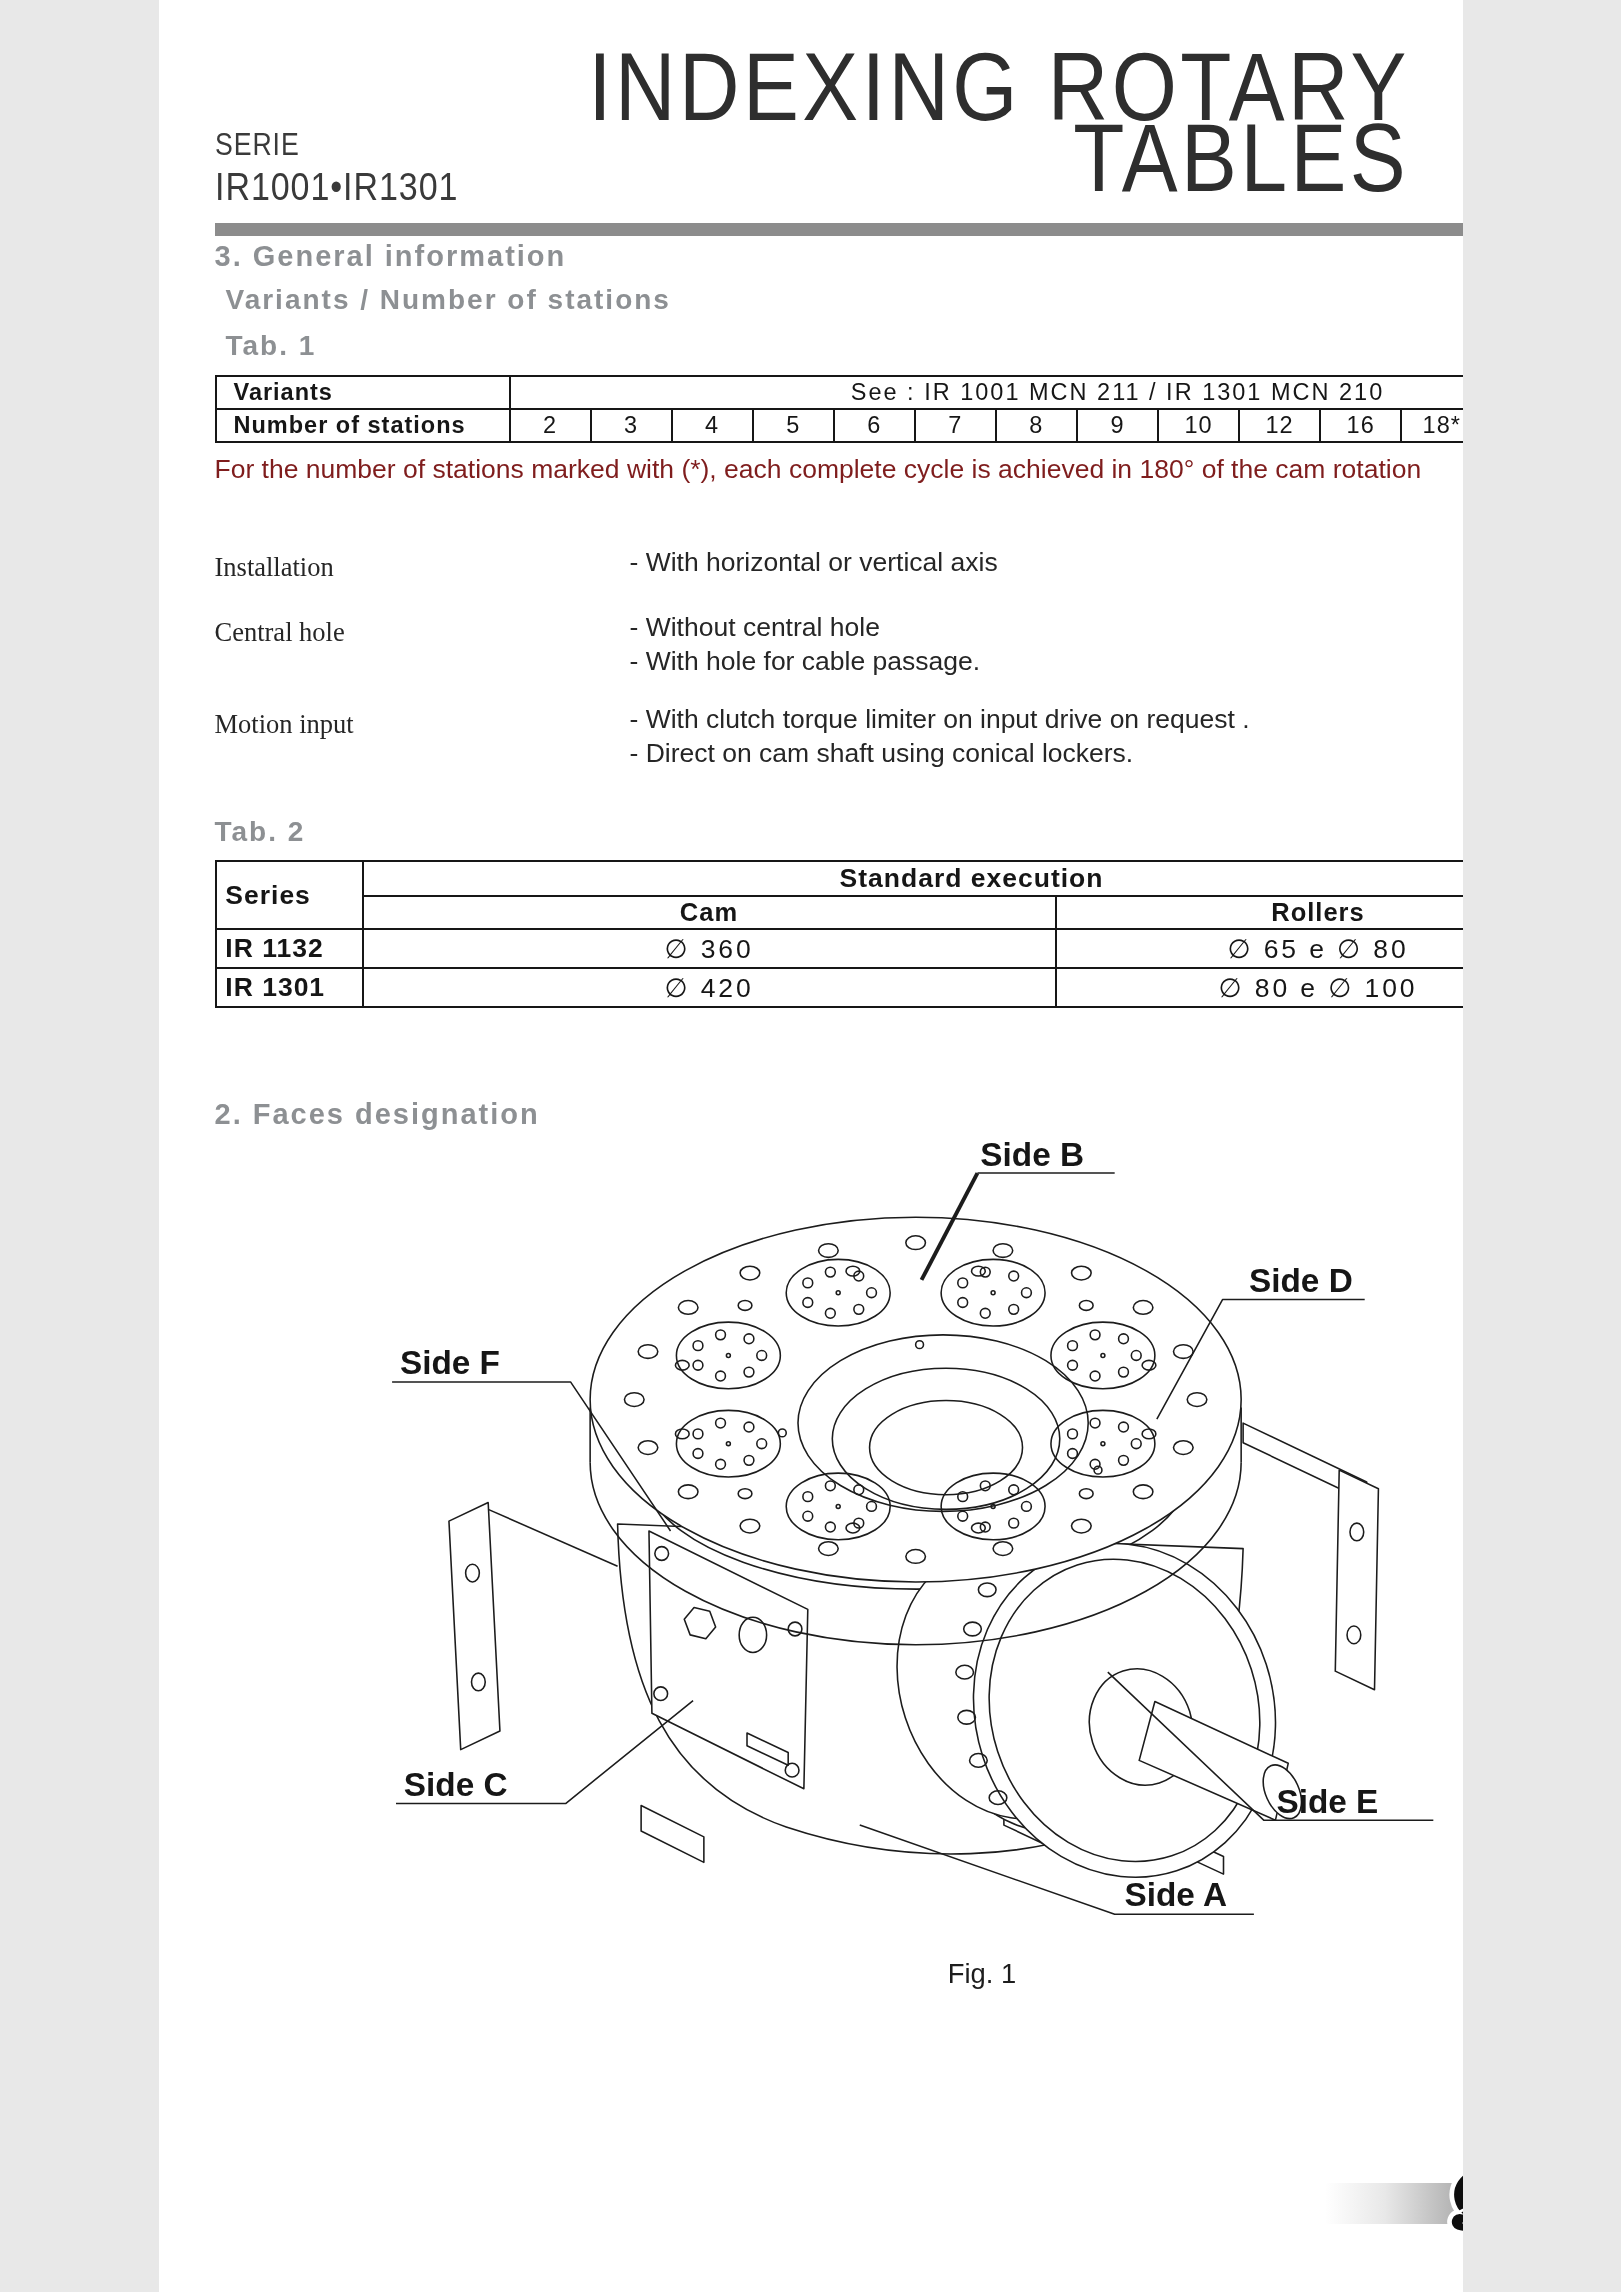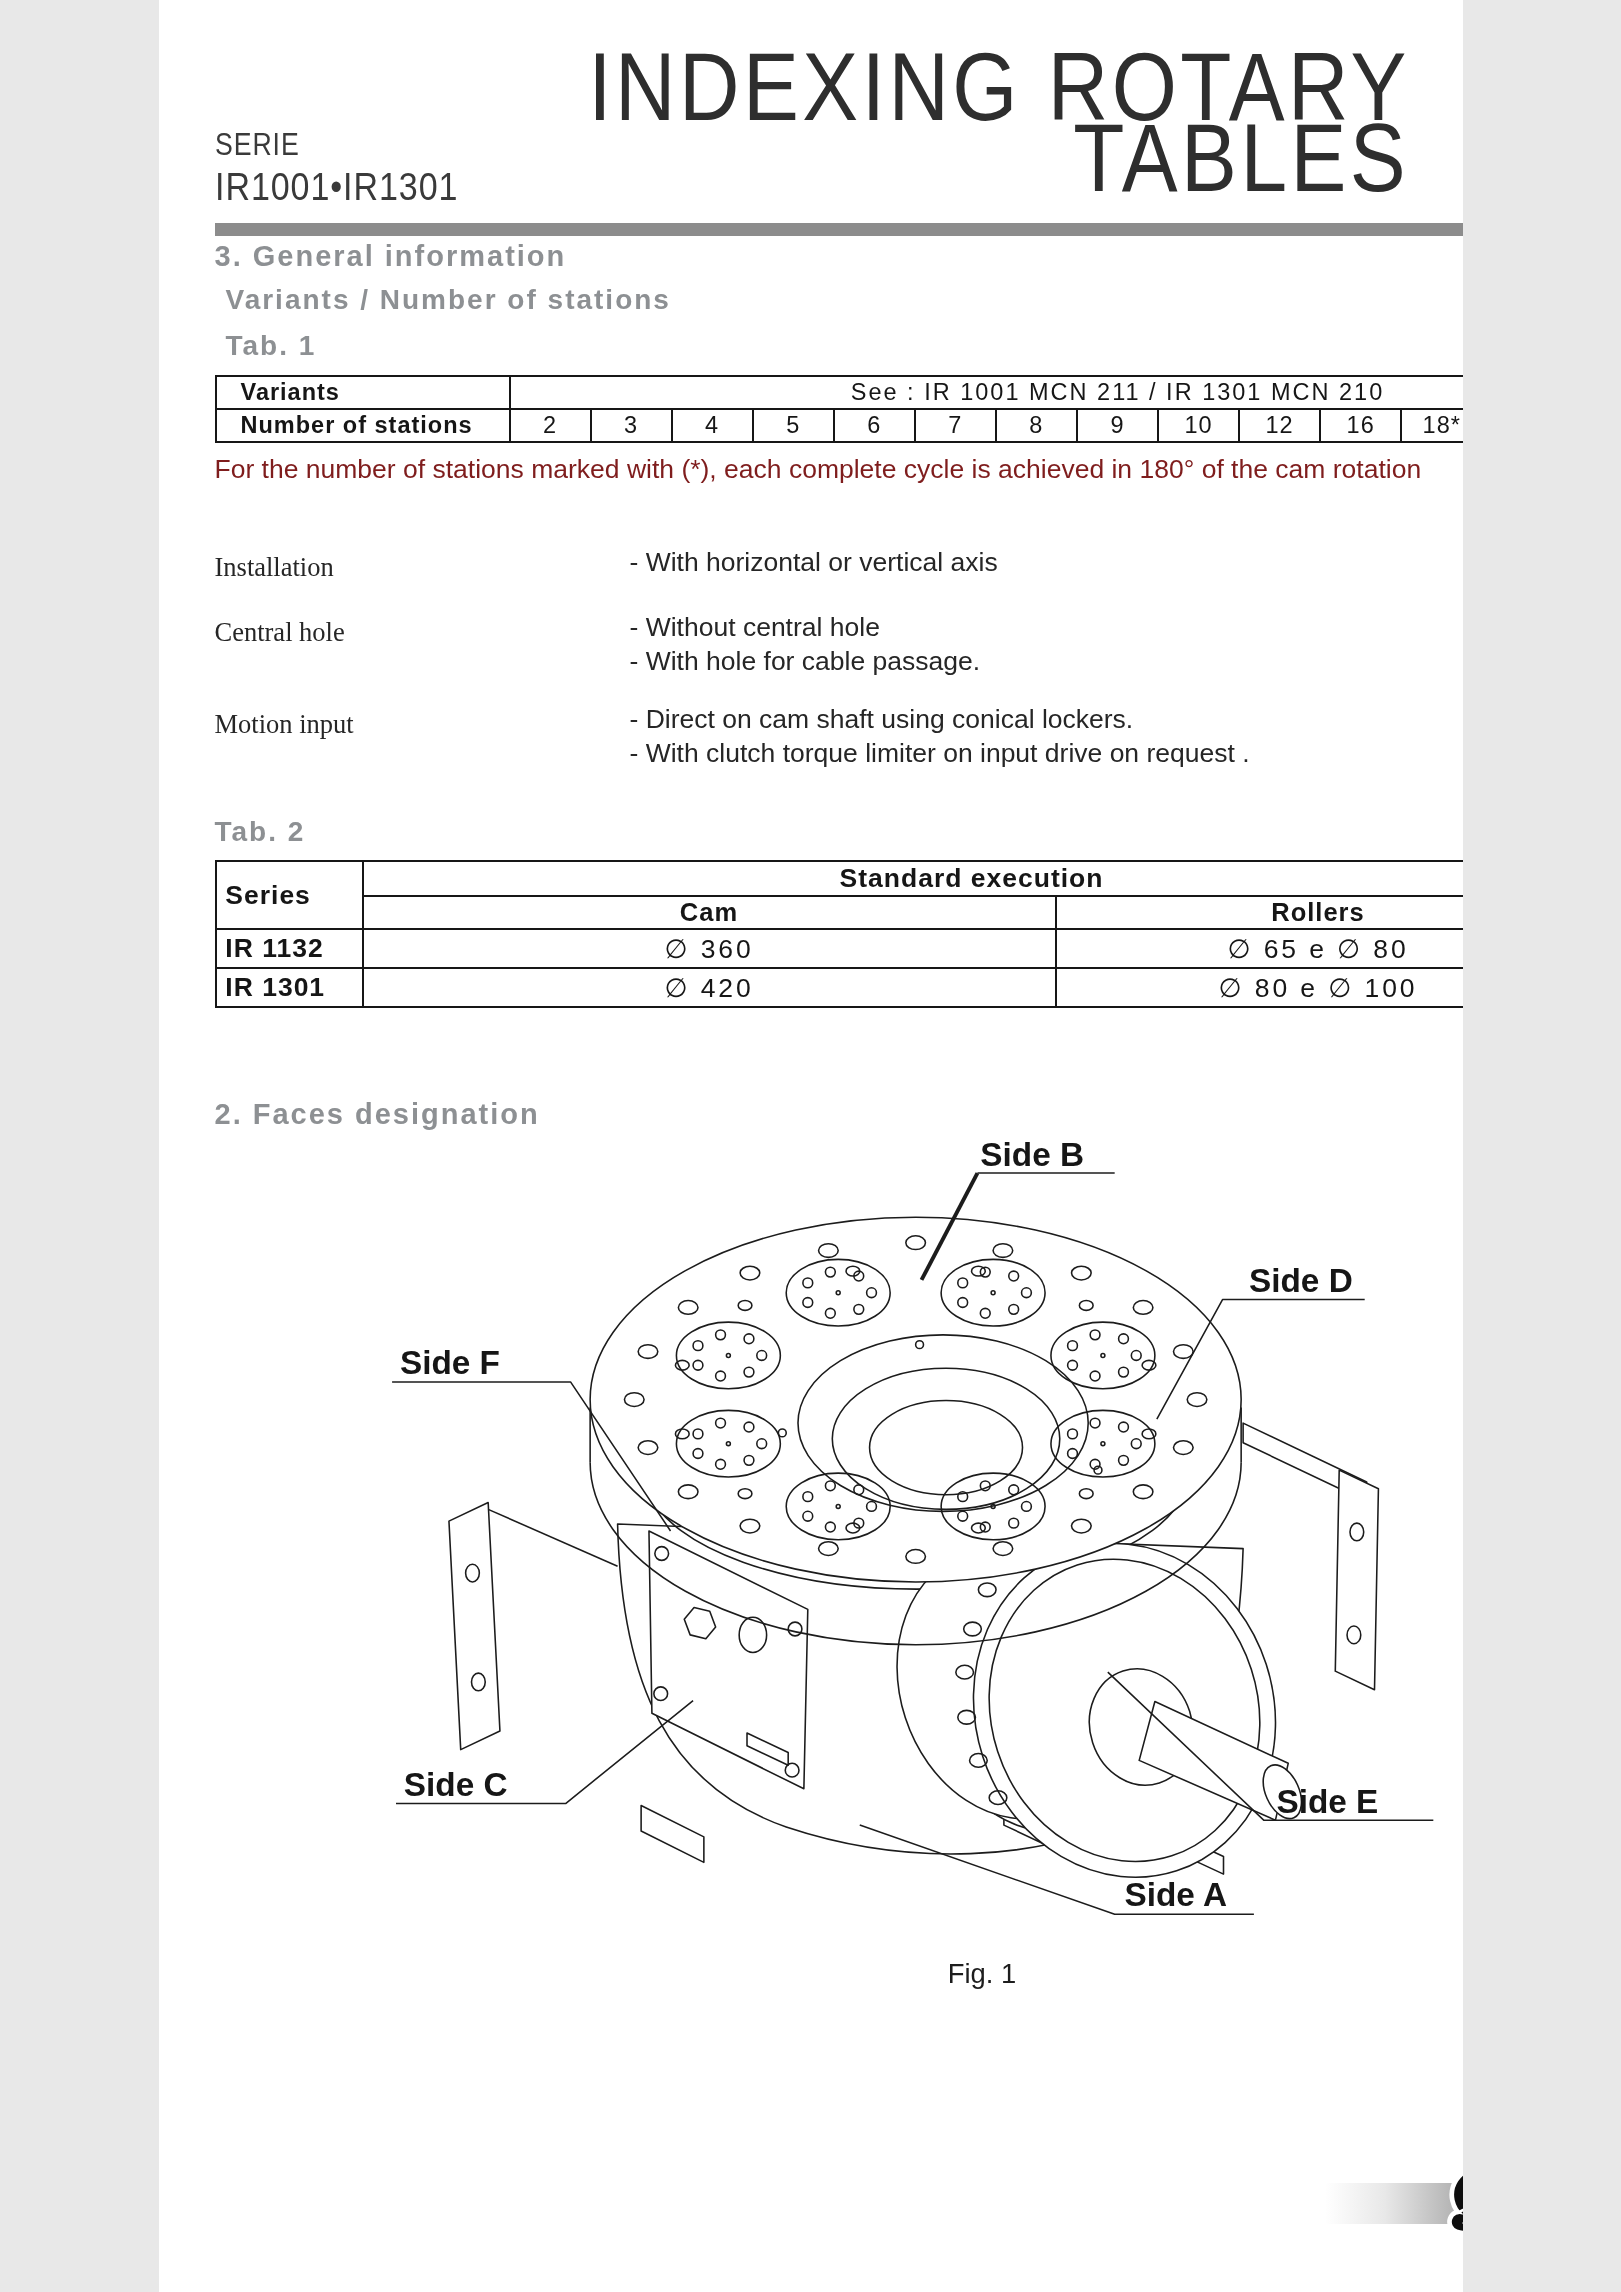--- a/index.html
+++ b/index.html
@@ -19,21 +19,21 @@
   .ghead{color:#8d9093;font-weight:bold;letter-spacing:2px;white-space:nowrap;}
   .h-sec1{left:56px;top:240px;font-size:29px;}
   .h-variants{left:67px;top:284px;font-size:28px;}
   .h-tab1{left:67px;top:330px;font-size:28px;}
   .h-tab2{left:56px;top:816px;font-size:28px;}
   .h-sec2{left:56px;top:1054px;font-size:29px;margin-top:44px;}
   
   table{border-collapse:collapse;table-layout:fixed;}
   .t1{left:56px;top:375px;width:1512px;font-size:23.5px;}
   .t1 td{border:2.5px solid #161616;height:31px;padding:0 5.9px;letter-spacing:1px;color:#161616;}
-  .t1 .lab{font-weight:bold;padding-left:24px;}
+  .t1 .lab{font-weight:bold;padding-left:17px;}
   .t1 .num{text-align:center;padding:0;}
   .t1 .see{text-align:center;letter-spacing:2px;}
   .t2{left:56px;top:860px;width:1365px;font-size:26.5px;border-radius:27px;}
   .t2 td{border:2.5px solid #161616;padding:0 5.9px;letter-spacing:1px;color:#161616;}
   .t2 .hser{font-weight:bold;padding-left:8.8px;font-size:26.5px;}
   .t2 .hexec{font-weight:bold;text-align:center;height:33px;}
   .t2 .hcol{font-weight:bold;text-align:center;height:31px;font-size:25.5px;}
   .t2 .ser{font-weight:bold;padding-left:8.8px;height:37px;}
   .t2 .val{text-align:center;letter-spacing:2.9px;height:37px;}
   
@@ -107,22 +107,22 @@
   <div class="abs spec sp2">
     <div class="term">Central hole</div>
     <div class="lines">
       <div>- Without central hole</div>
       <div>- With hole for cable passage.</div>
     </div>
   </div>
   <div class="abs spec sp3">
     <div class="term">Motion input</div>
     <div class="lines">
+      <div>- With clutch torque limiter on input drive on request .</div>
       <div>- Direct on cam shaft using conical lockers.</div>
-      <div>- With clutch torque limiter on input drive on request .</div>
     </div>
   </div>
 
   <div class="abs ghead h-tab2">Tab. 2</div>
 
   <table class="abs t2">
     <colgroup>
         <col style="width:147px">
         <col style="width:693px">
         <col style="width:525px">

